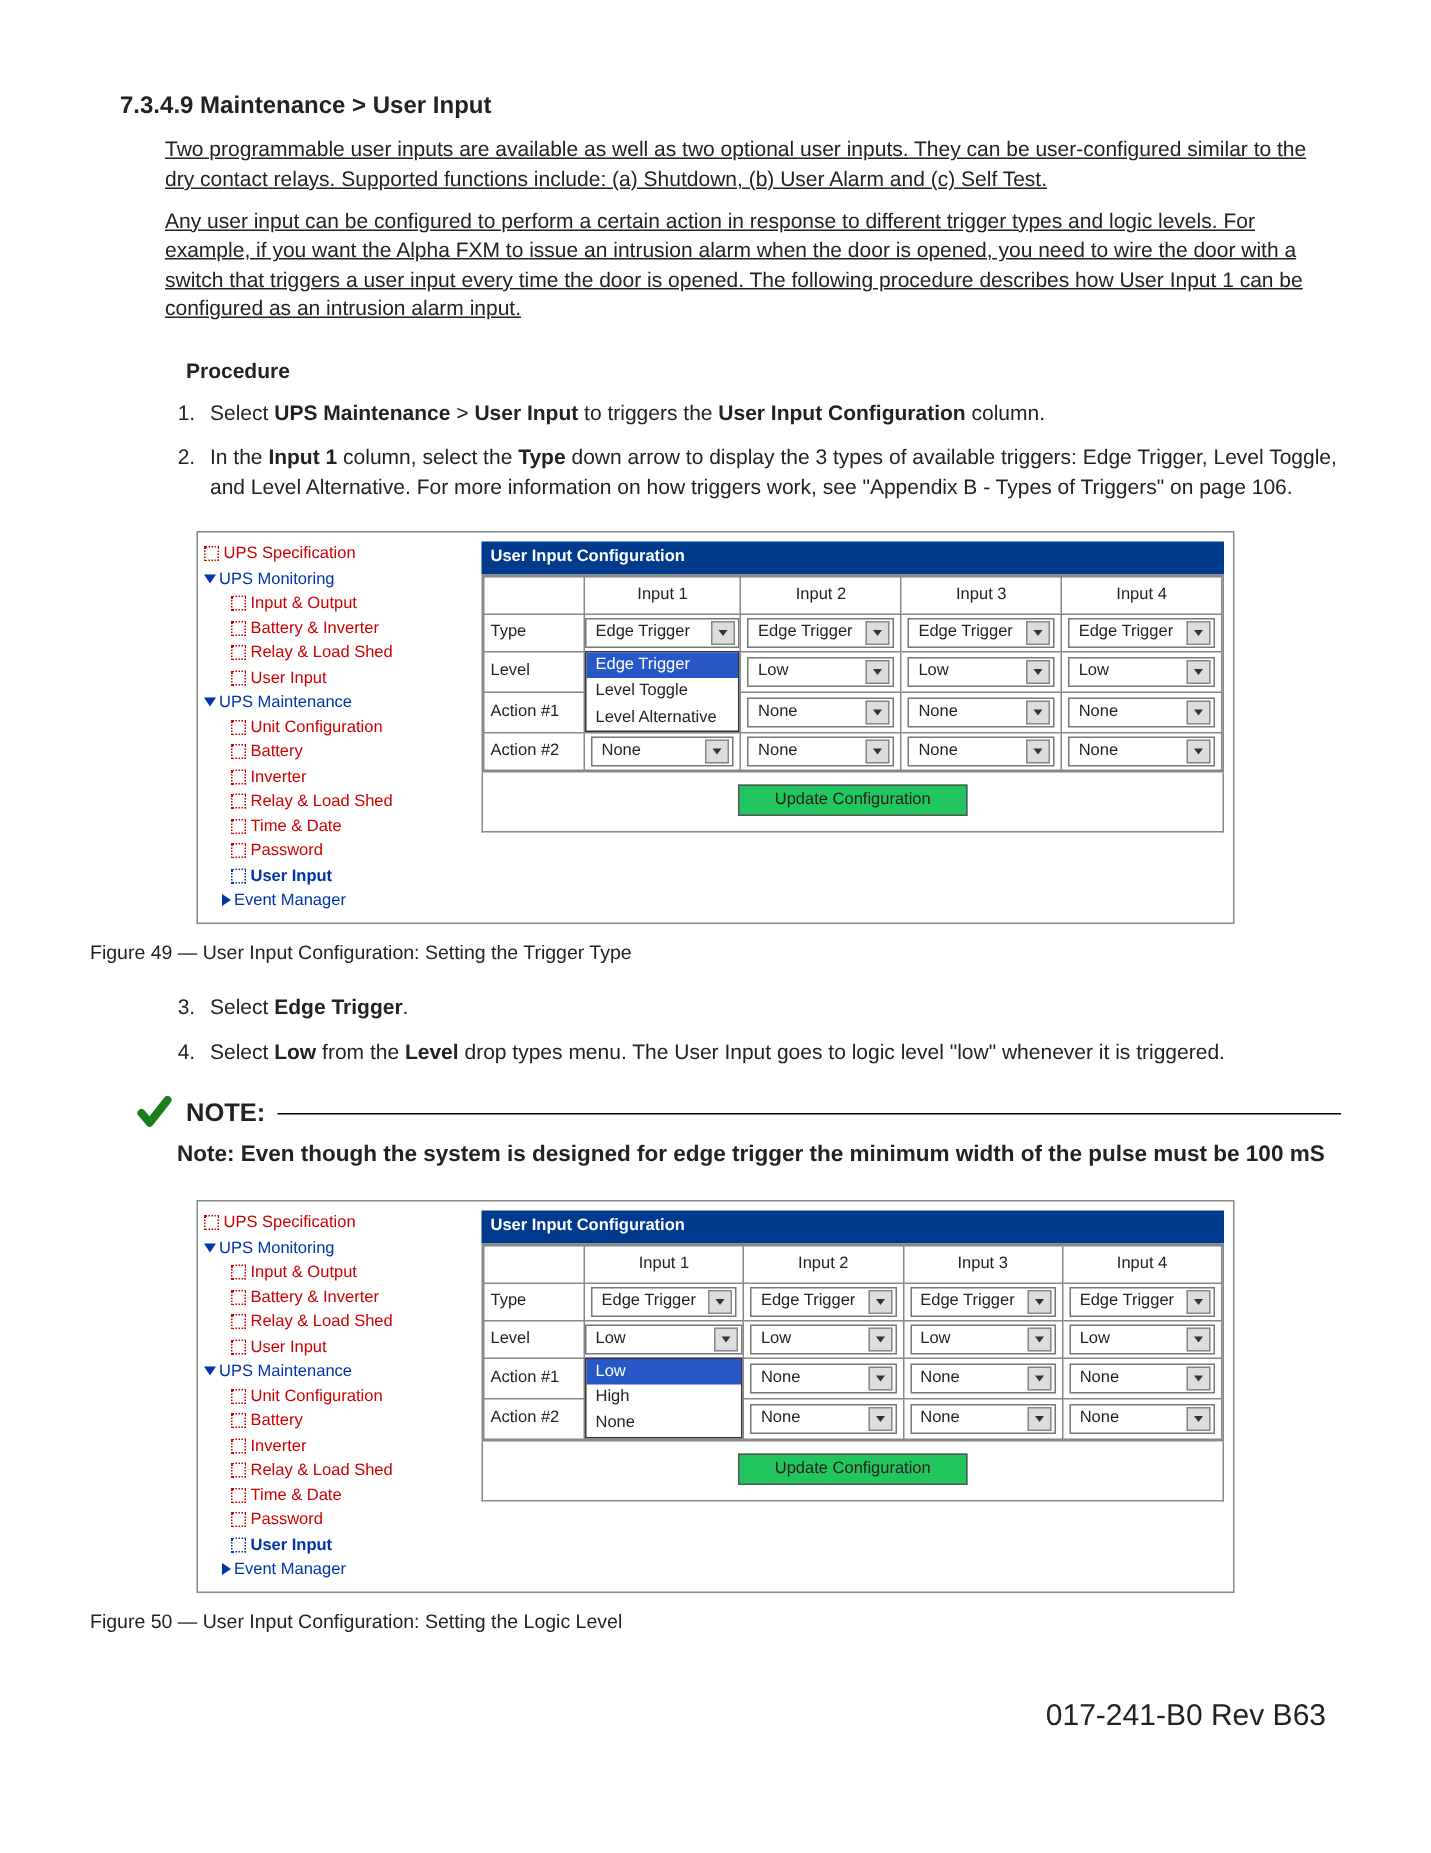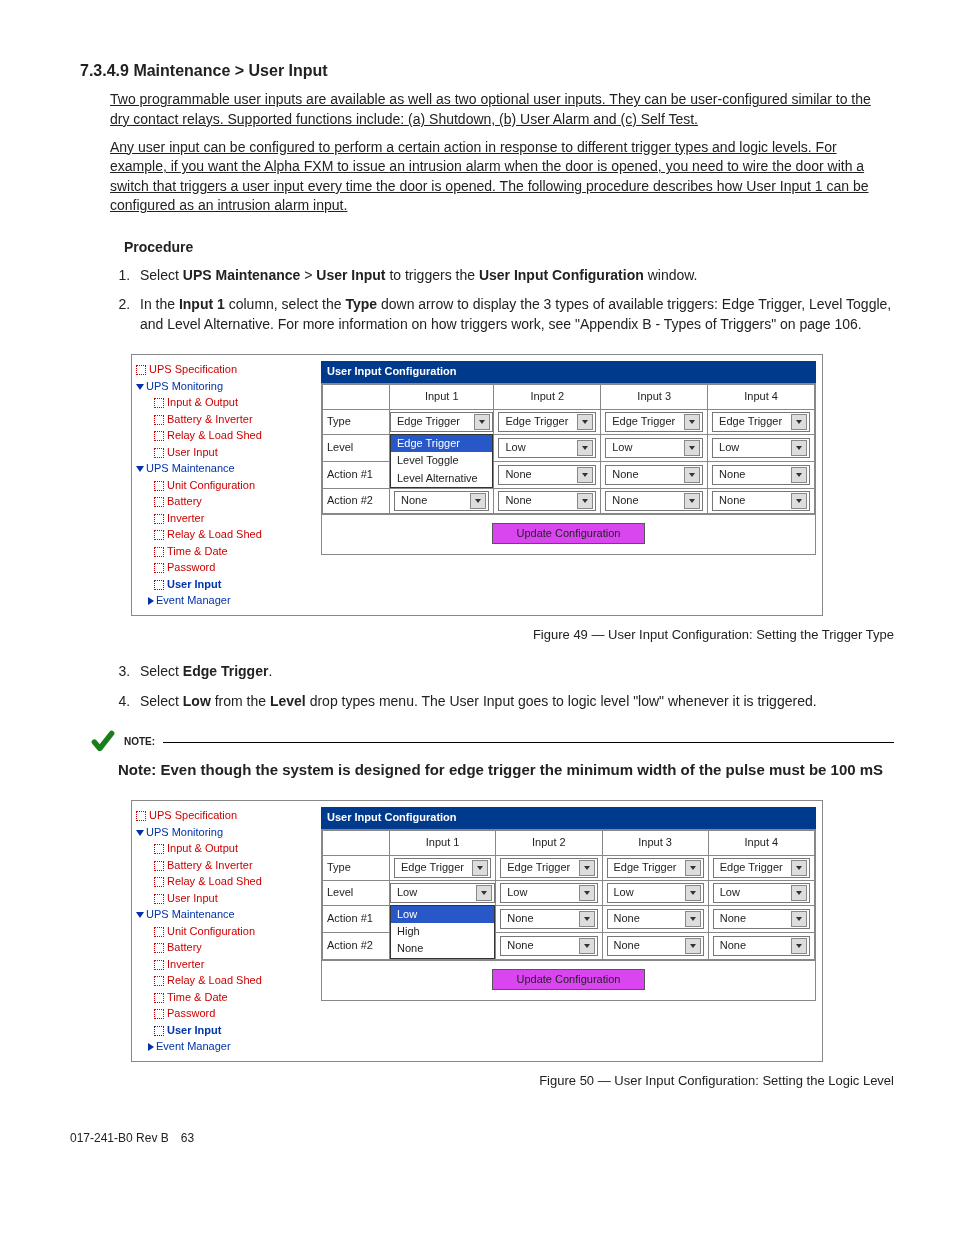--- a/index.html
+++ b/index.html
@@ -1,28 +1,28 @@
 <!DOCTYPE html>
 <html><head>
 <meta charset="utf-8">
 <style>
   body { font-family: Arial, Helvetica, sans-serif; font-size: 14px; color: #222; margin: 0; padding: 40px 60px 40px 60px; width: 954px; box-sizing: border-box; line-height: 1.4; }
   h3.section-num { font-size: 16px; font-weight: bold; margin: 20px 0 8px 20px; }
   p.body { margin: 8px 0 8px 50px; text-decoration: underline; }
   p.proc-head { font-weight: bold; margin: 22px 0 8px 64px; }
   ol.proc { margin: 0 0 0 74px; padding: 0; }
   ol.proc li { margin-bottom: 10px; padding-left: 6px; }
-  .figure-caption { text-align: right; font-size: 13px; margin: 10px 0 18px 0; }
+  .figure-caption { text-align: left; font-size: 13px; margin: 10px 0 18px 0; }
   .note-block { margin: 18px 0 10px 30px; }
   .note-head { display: flex; align-items: center; gap: 8px; }
   .note-head .line { flex: 1; height: 1px; background: #000; }
-  .note-title { font-weight: bold; font-size: 10px; }
+  .note-title { font-weight: bold; font-size: 17px; }
   .note-body { font-weight: bold; font-size: 15px; margin: 4px 0 0 28px; }
   .check-icon { width: 26px; height: 26px; }
-  .footer { display: flex; justify-content: flex-start; margin-top: 40px; font-size: 12px; padding: 0 10px; gap: 12px; }
+  .footer { display: flex; justify-content: flex-end; margin-top: 40px; font-size: 20px; padding: 0 10px; }
 
   
   .shot { border: 1px solid #888; margin: 20px auto 6px auto; width: 690px; display: flex; font-family: Tahoma, Arial, sans-serif; font-size: 11px; }
   .tree { width: 175px; padding: 6px 4px; line-height: 1.5; }
   .tree .item { white-space: nowrap; }
   .tree .lvl0 { color: #c00; }
   .tree .lvl0-b { color: #0033aa; }
   .tree .lvl1 { color: #c00; padding-left: 18px; }
   .tree .lvl1-bplain { color: #0033aa; padding-left: 12px; }
   .tree .sel { font-weight: bold; }
@@ -36,35 +36,35 @@
   table.grid { width: 100%; border-collapse: collapse; }
   table.grid th, table.grid td { border: 1px solid #888; padding: 2px 4px; text-align: center; font-weight: normal; font-size: 11px; height: 20px; }
   table.grid th:first-child, table.grid td:first-child { text-align: left; width: 58px; padding-left:4px; }
   .dd { display: flex; align-items: center; justify-content: space-between; border: 1px solid #777; height: 18px; background: #fff; padding: 0 2px 0 6px; font-size: 11px; }
   .dd .arrow { width: 14px; height: 14px; background: #ddd; border: 1px solid #888; display:flex; align-items:center; justify-content:center; }
   .dd .arrow::after { content:""; width:0; height:0; border-left:3px solid transparent; border-right:3px solid transparent; border-top:4px solid #333; }
   .opt-list { border:1px solid #333; background:#fff; position:relative; margin-top:-1px; }
   .opt-list div { padding: 1px 6px; font-size: 11px; text-align:left; }
   .opt-sel { background:#2858c8; color:#fff; }
   .upd-row { text-align:center; padding: 8px 0 10px 0; border:1px solid #888; border-top:none; }
-  .upd-btn { display:inline-block; border:1px solid #555; background:#d946ef; padding:2px 24px; font-size:11px; }
+  .upd-btn { display:inline-block; border:1px solid #555; background:#22c55e; padding:2px 24px; font-size:11px; }
 </style>
 </head>
 <body>
 
 <h3 class="section-num">7.3.4.9   Maintenance &gt; User Input</h3>
 
 <p class="body">Two programmable user inputs are available as well as two optional user inputs. They can be user-configured similar to the dry contact relays. Supported functions include: (a) Shutdown, (b) User Alarm and (c) Self Test.</p>
 <p class="body">Any user input can be configured to perform a certain action in response to different trigger types and logic levels. For example, if you want the Alpha FXM to issue an intrusion alarm when the door is opened, you need to wire the door with a switch that triggers a user input every time the door is opened. The following procedure describes how User Input 1 can be configured as an intrusion alarm input.</p>
 
 <p class="proc-head">Procedure</p>
 
 <ol class="proc">
   <li>
-    <span>Select </span><b>UPS Maintenance</b><span> &gt; </span><b>User Input</b><span> to triggers the </span><b>User Input Configuration</b><span> window.</span>
+    <span>Select </span><b>UPS Maintenance</b><span> &gt; </span><b>User Input</b><span> to triggers the </span><b>User Input Configuration</b><span> column.</span>
   </li>
   <li>
     <span>In the </span><b>Input 1</b><span> column, select the </span><b>Type</b><span> down arrow to display the 3 types of available triggers: Edge Trigger, Level Toggle, and Level Alternative. For more information on how triggers work, see "Appendix B - Types of Triggers" on page 106.</span>
   </li>
 </ol>
 
 <div class="shot">
   <div class="tree">
     <div class="item lvl0"><span class="bullet"></span><span>UPS Specification</span></div>
     <div class="item lvl0-b"><span class="tri"></span><span>UPS Monitoring</span></div>

